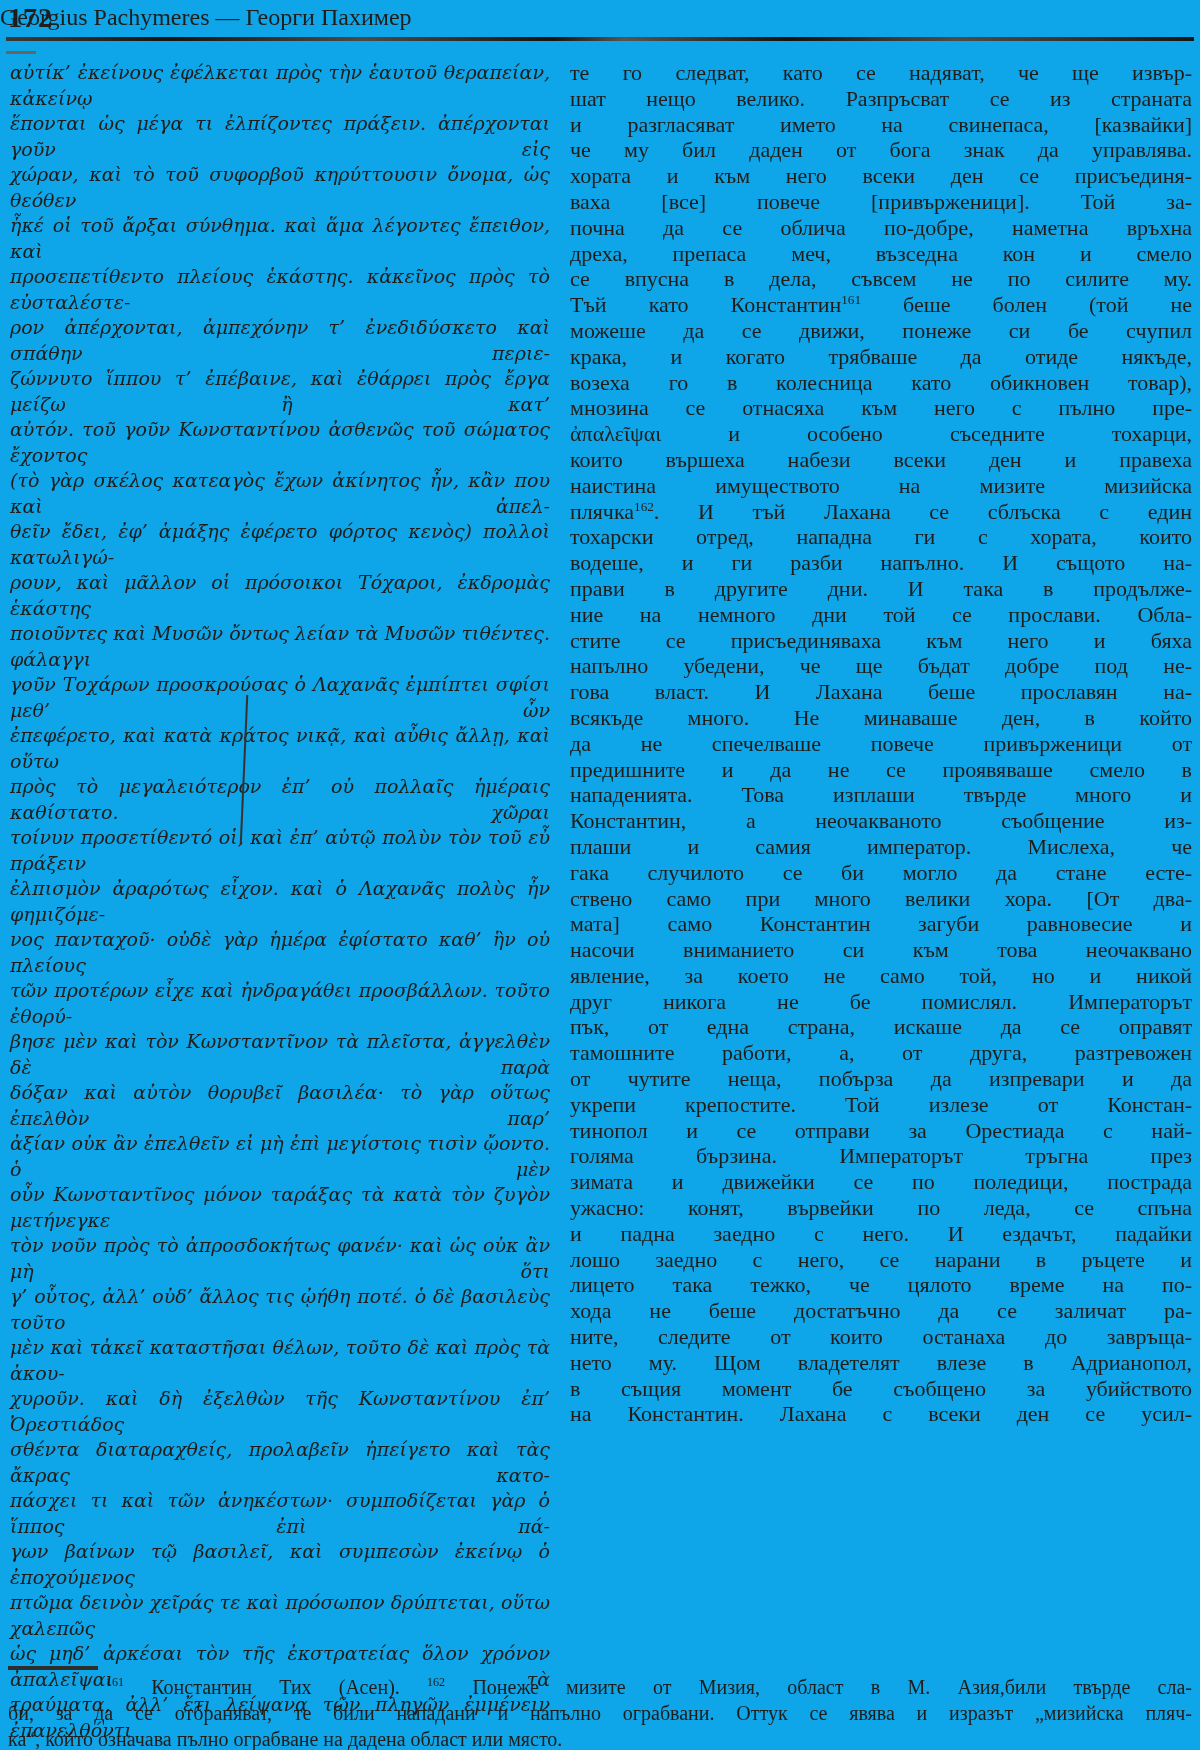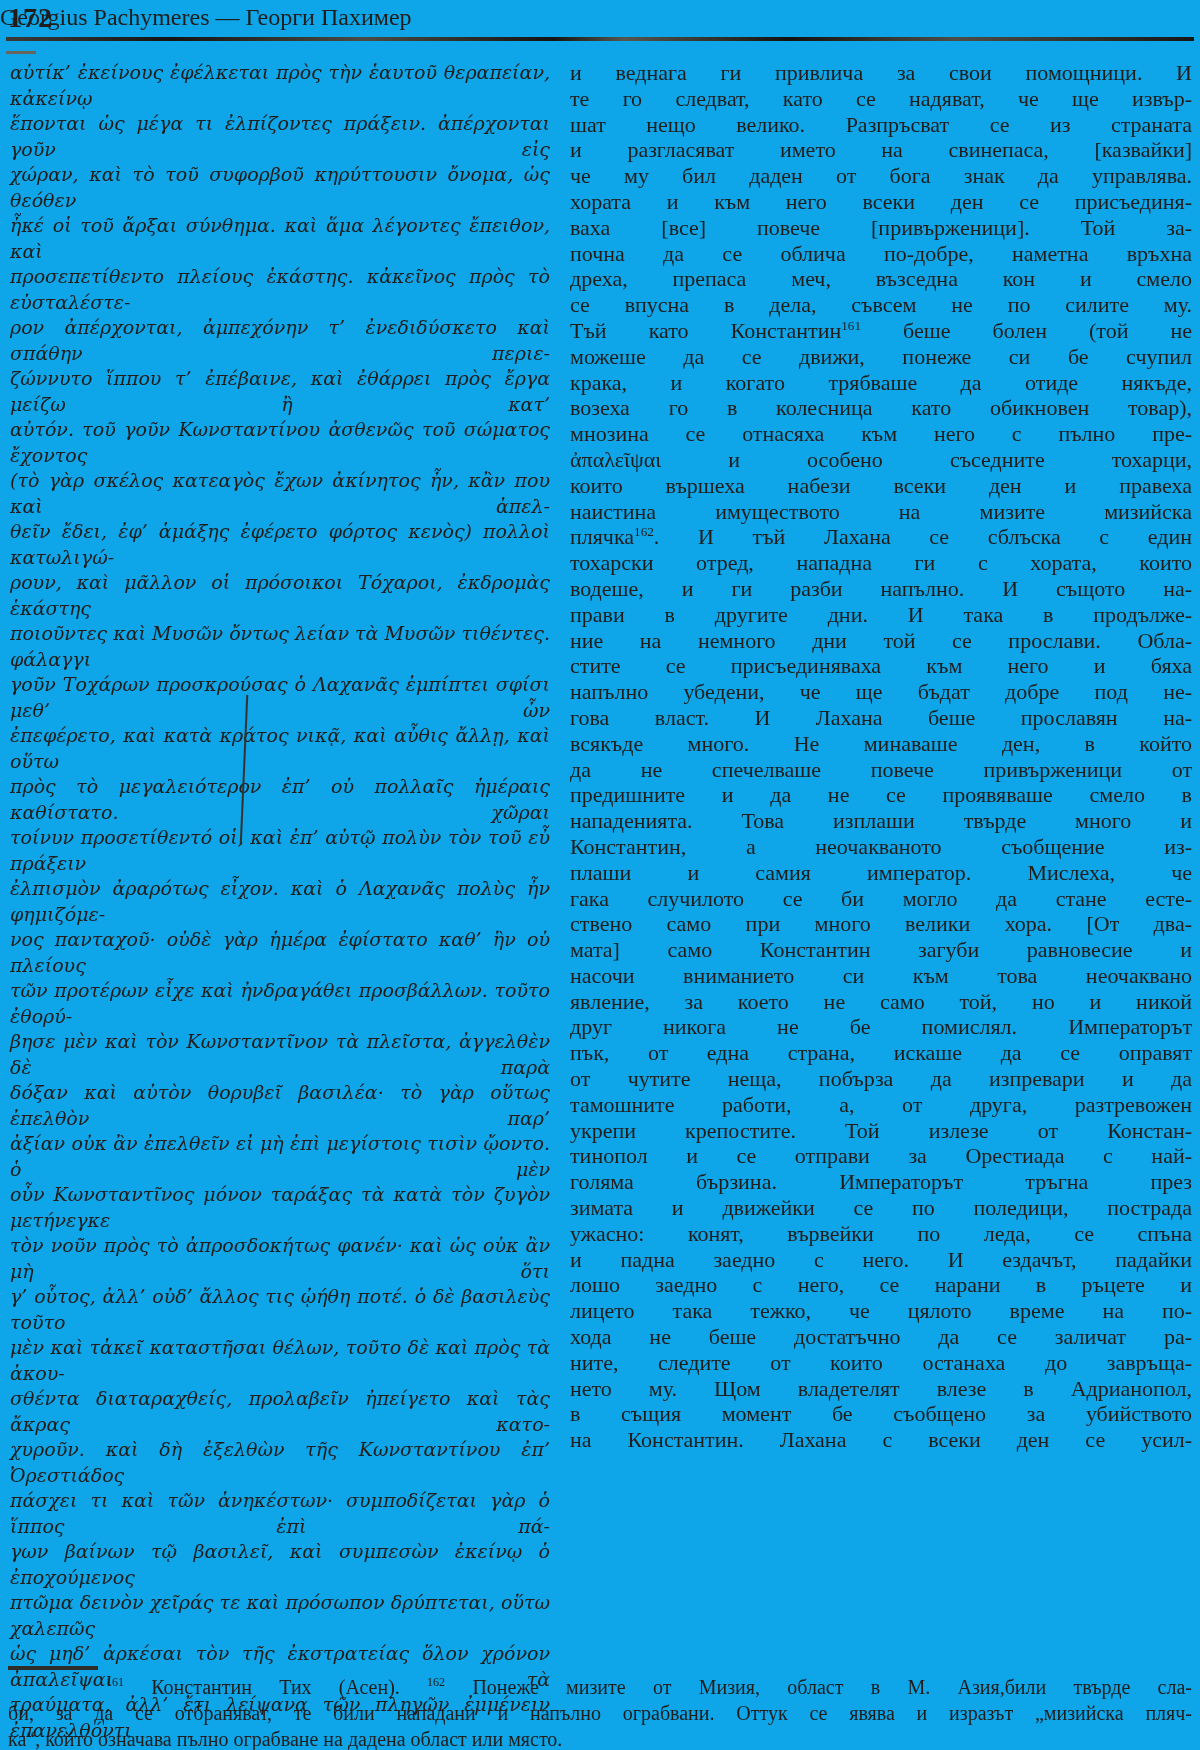--- a/index.html
+++ b/index.html
@@ -99,30 +99,29 @@
         <div class="tline">ἐλπισμὸν ἀραρότως εἶχον.  καὶ ὁ Λαχανᾶς πολὺς ἦν φημιζόμε-</div>
         <div class="tline">νος πανταχοῦ· οὐδὲ γὰρ ἡμέρα ἐφίστατο καθ’ ἣν οὐ πλείους</div>
         <div class="tline">τῶν προτέρων εἶχε καὶ ἠνδραγάθει προσβάλλων.  τοῦτο ἐθορύ-</div>
         <div class="tline">βησε μὲν καὶ τὸν Κωνσταντῖνον τὰ πλεῖστα, ἀγγελθὲν δὲ παρὰ</div>
         <div class="tline">δόξαν καὶ αὐτὸν θορυβεῖ βασιλέα· τὸ γὰρ οὕτως ἐπελθὸν παρ’</div>
         <div class="tline">ἀξίαν οὐκ ἂν ἐπελθεῖν εἰ μὴ ἐπὶ μεγίστοις τισὶν ᾤοντο.  ὁ μὲν</div>
         <div class="tline">οὖν Κωνσταντῖνος μόνον ταράξας τὰ κατὰ τὸν ζυγὸν μετήνεγκε</div>
         <div class="tline">τὸν νοῦν πρὸς τὸ ἀπροσδοκήτως φανέν· καὶ ὡς οὐκ ἂν μὴ ὅτι</div>
         <div class="tline">γ’ οὗτος, ἀλλ’ οὐδ’ ἄλλος τις ᾠήθη ποτέ.  ὁ δὲ βασιλεὺς τοῦτο</div>
         <div class="tline">μὲν καὶ τἀκεῖ καταστῆσαι θέλων, τοῦτο δὲ καὶ πρὸς τὰ ἀκου-</div>
+        <div class="tline">χυροῦν.  καὶ δὴ ἐξελθὼν τῆς Κωνσταντίνου ἐπ’ Ὀρεστιάδος</div>
         <div class="tline">σθέντα διαταραχθείς, προλαβεῖν ἠπείγετο καὶ τὰς ἄκρας κατο-</div>
-        <div class="tline">χυροῦν.  καὶ δὴ ἐξελθὼν τῆς Κωνσταντίνου ἐπ’ Ὀρεστιάδος</div>
         <div class="tline">πάσχει τι καὶ τῶν ἀνηκέστων· συμποδίζεται γὰρ ὁ ἵππος ἐπὶ πά-</div>
         <div class="tline">γων βαίνων τῷ βασιλεῖ, καὶ συμπεσὼν ἐκείνῳ ὁ ἐποχούμενος</div>
         <div class="tline">πτῶμα δεινὸν χεῖράς τε καὶ πρόσωπον δρύπτεται, οὕτω χαλεπῶς</div>
         <div class="tline">ὡς μηδ’ ἀρκέσαι τὸν τῆς ἐκστρατείας ὅλον χρόνον ἀπαλεῖψαι τὰ</div>
         <div class="tline">τραύματα, ἀλλ’ ἔτι λείψανα τῶν πληγῶν ἐμμένειν ἐπανελθόντι</div>
       </div>
     <div class="col-bulg">
-        <div class="tline">и веднага ги привлича за свои помощници. И</div>
         <div class="tline">те го следват, като се надяват, че ще извър-</div>
         <div class="tline">шат нещо велико. Разпръсват се из страната</div>
         <div class="tline">и разгласяват името на свинепаса, [казвайки]</div>
         <div class="tline">че му бил даден от бога знак да управлява.</div>
         <div class="tline">хората и към него всеки ден се присъединя-</div>
         <div class="tline">ваха [все] повече [привърженици]. Той за-</div>
         <div class="tline">почна да се облича по-добре, наметна връхна</div>
         <div class="tline">дреха, препаса меч, възседна кон и смело</div>
         <div class="tline">се впусна в дела, съвсем не по силите му.</div>
         <div class="tline"><span>Тъй като Константин</span><span class="sup">161</span><span> беше болен (той не</span></div>
@@ -147,22 +146,22 @@
         <div class="tline">нападенията. Това изплаши твърде много и</div>
         <div class="tline">Константин, а неочакваното съобщение из-</div>
         <div class="tline">плаши и самия император. Мислеха, че</div>
         <div class="tline">гака случилото се би могло да стане есте-</div>
         <div class="tline">ствено само при много велики хора. [От два-</div>
         <div class="tline">мата] само Константин загуби равновесие и</div>
         <div class="tline">насочи вниманието си към това неочаквано</div>
         <div class="tline">явление, за което не само той, но и никой</div>
         <div class="tline">друг никога не бе помислял. Императорът</div>
         <div class="tline">пък, от една страна, искаше да се оправят</div>
+        <div class="tline">тамошните работи, а, от друга, разтревожен</div>
         <div class="tline">от чутите неща, побърза да изпревари и да</div>
-        <div class="tline">тамошните работи, а, от друга, разтревожен</div>
         <div class="tline">укрепи крепостите. Той излезе от Констан-</div>
         <div class="tline">тинопол и се отправи за Орестиада с най-</div>
         <div class="tline">голяма бързина. Императорът тръгна през</div>
         <div class="tline">зимата и движейки се по поледици, пострада</div>
         <div class="tline">ужасно: конят, вървейки по леда, се спъна</div>
         <div class="tline">и падна заедно с него. И ездачът, падайки</div>
         <div class="tline">лошо заедно с него, се нарани в ръцете и</div>
         <div class="tline">лицето така тежко, че цялото време на по-</div>
         <div class="tline">хода не беше достатъчно да се заличат ра-</div>
         <div class="tline">ните, следите от които останаха до завръща-</div>

